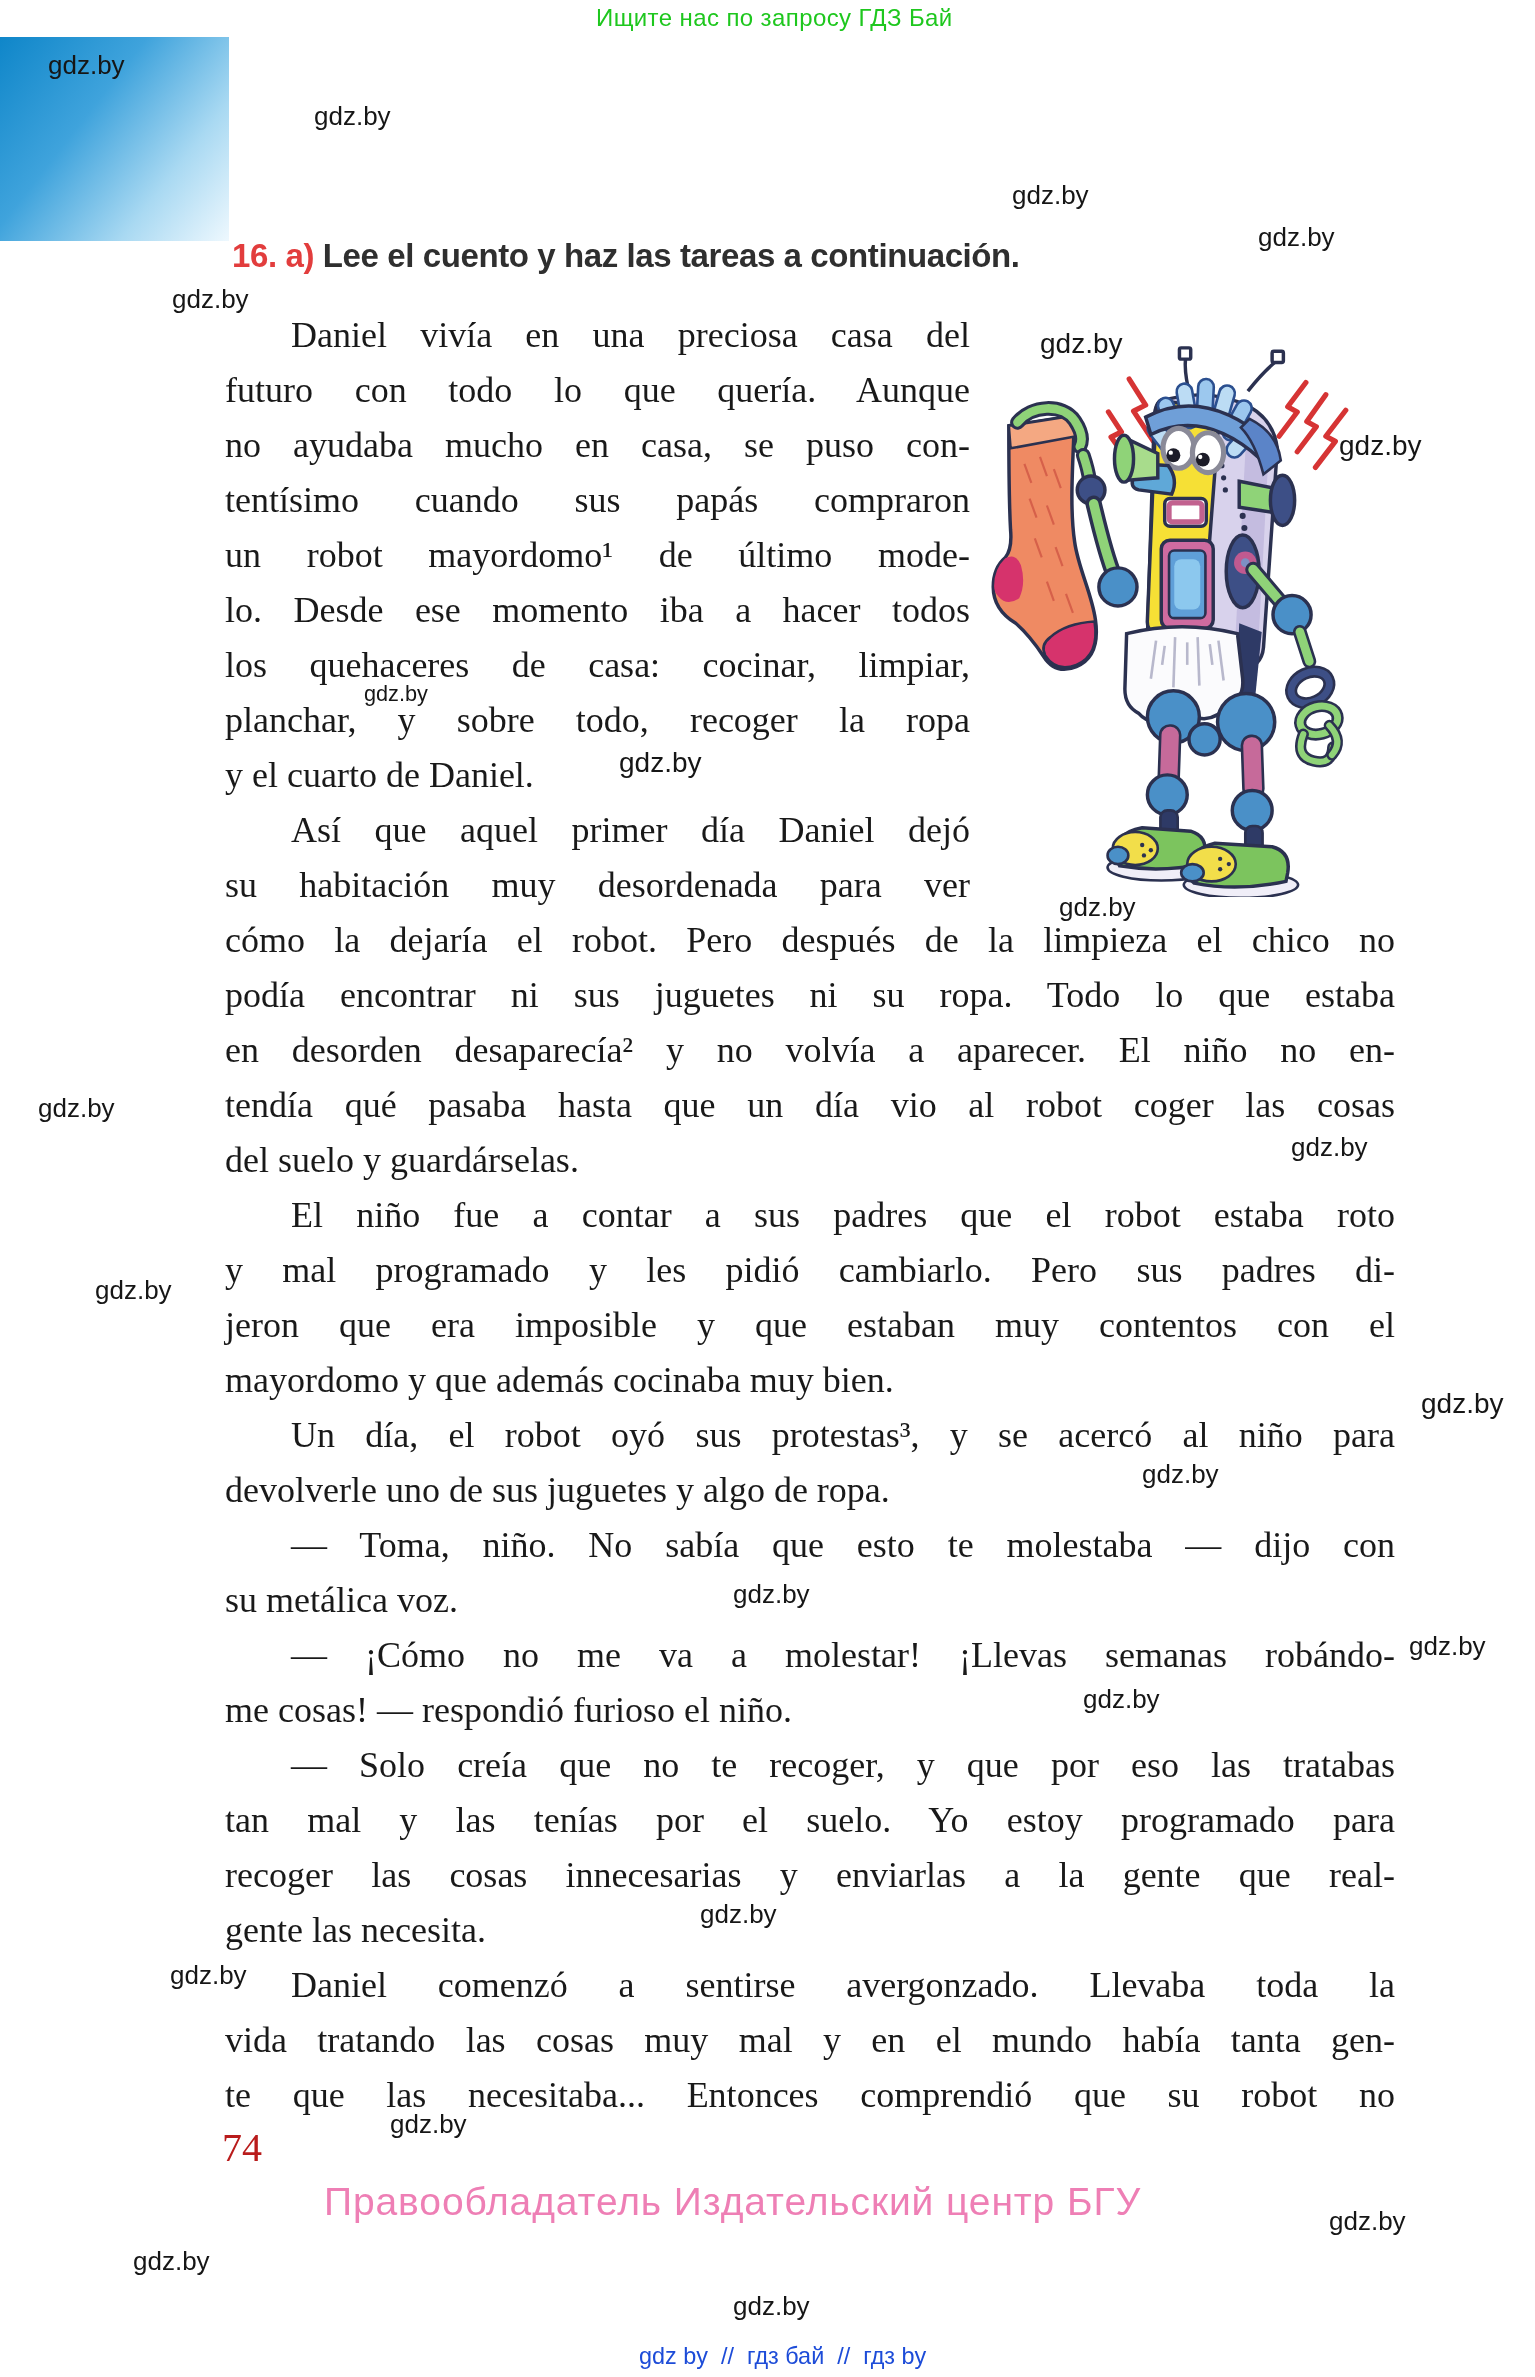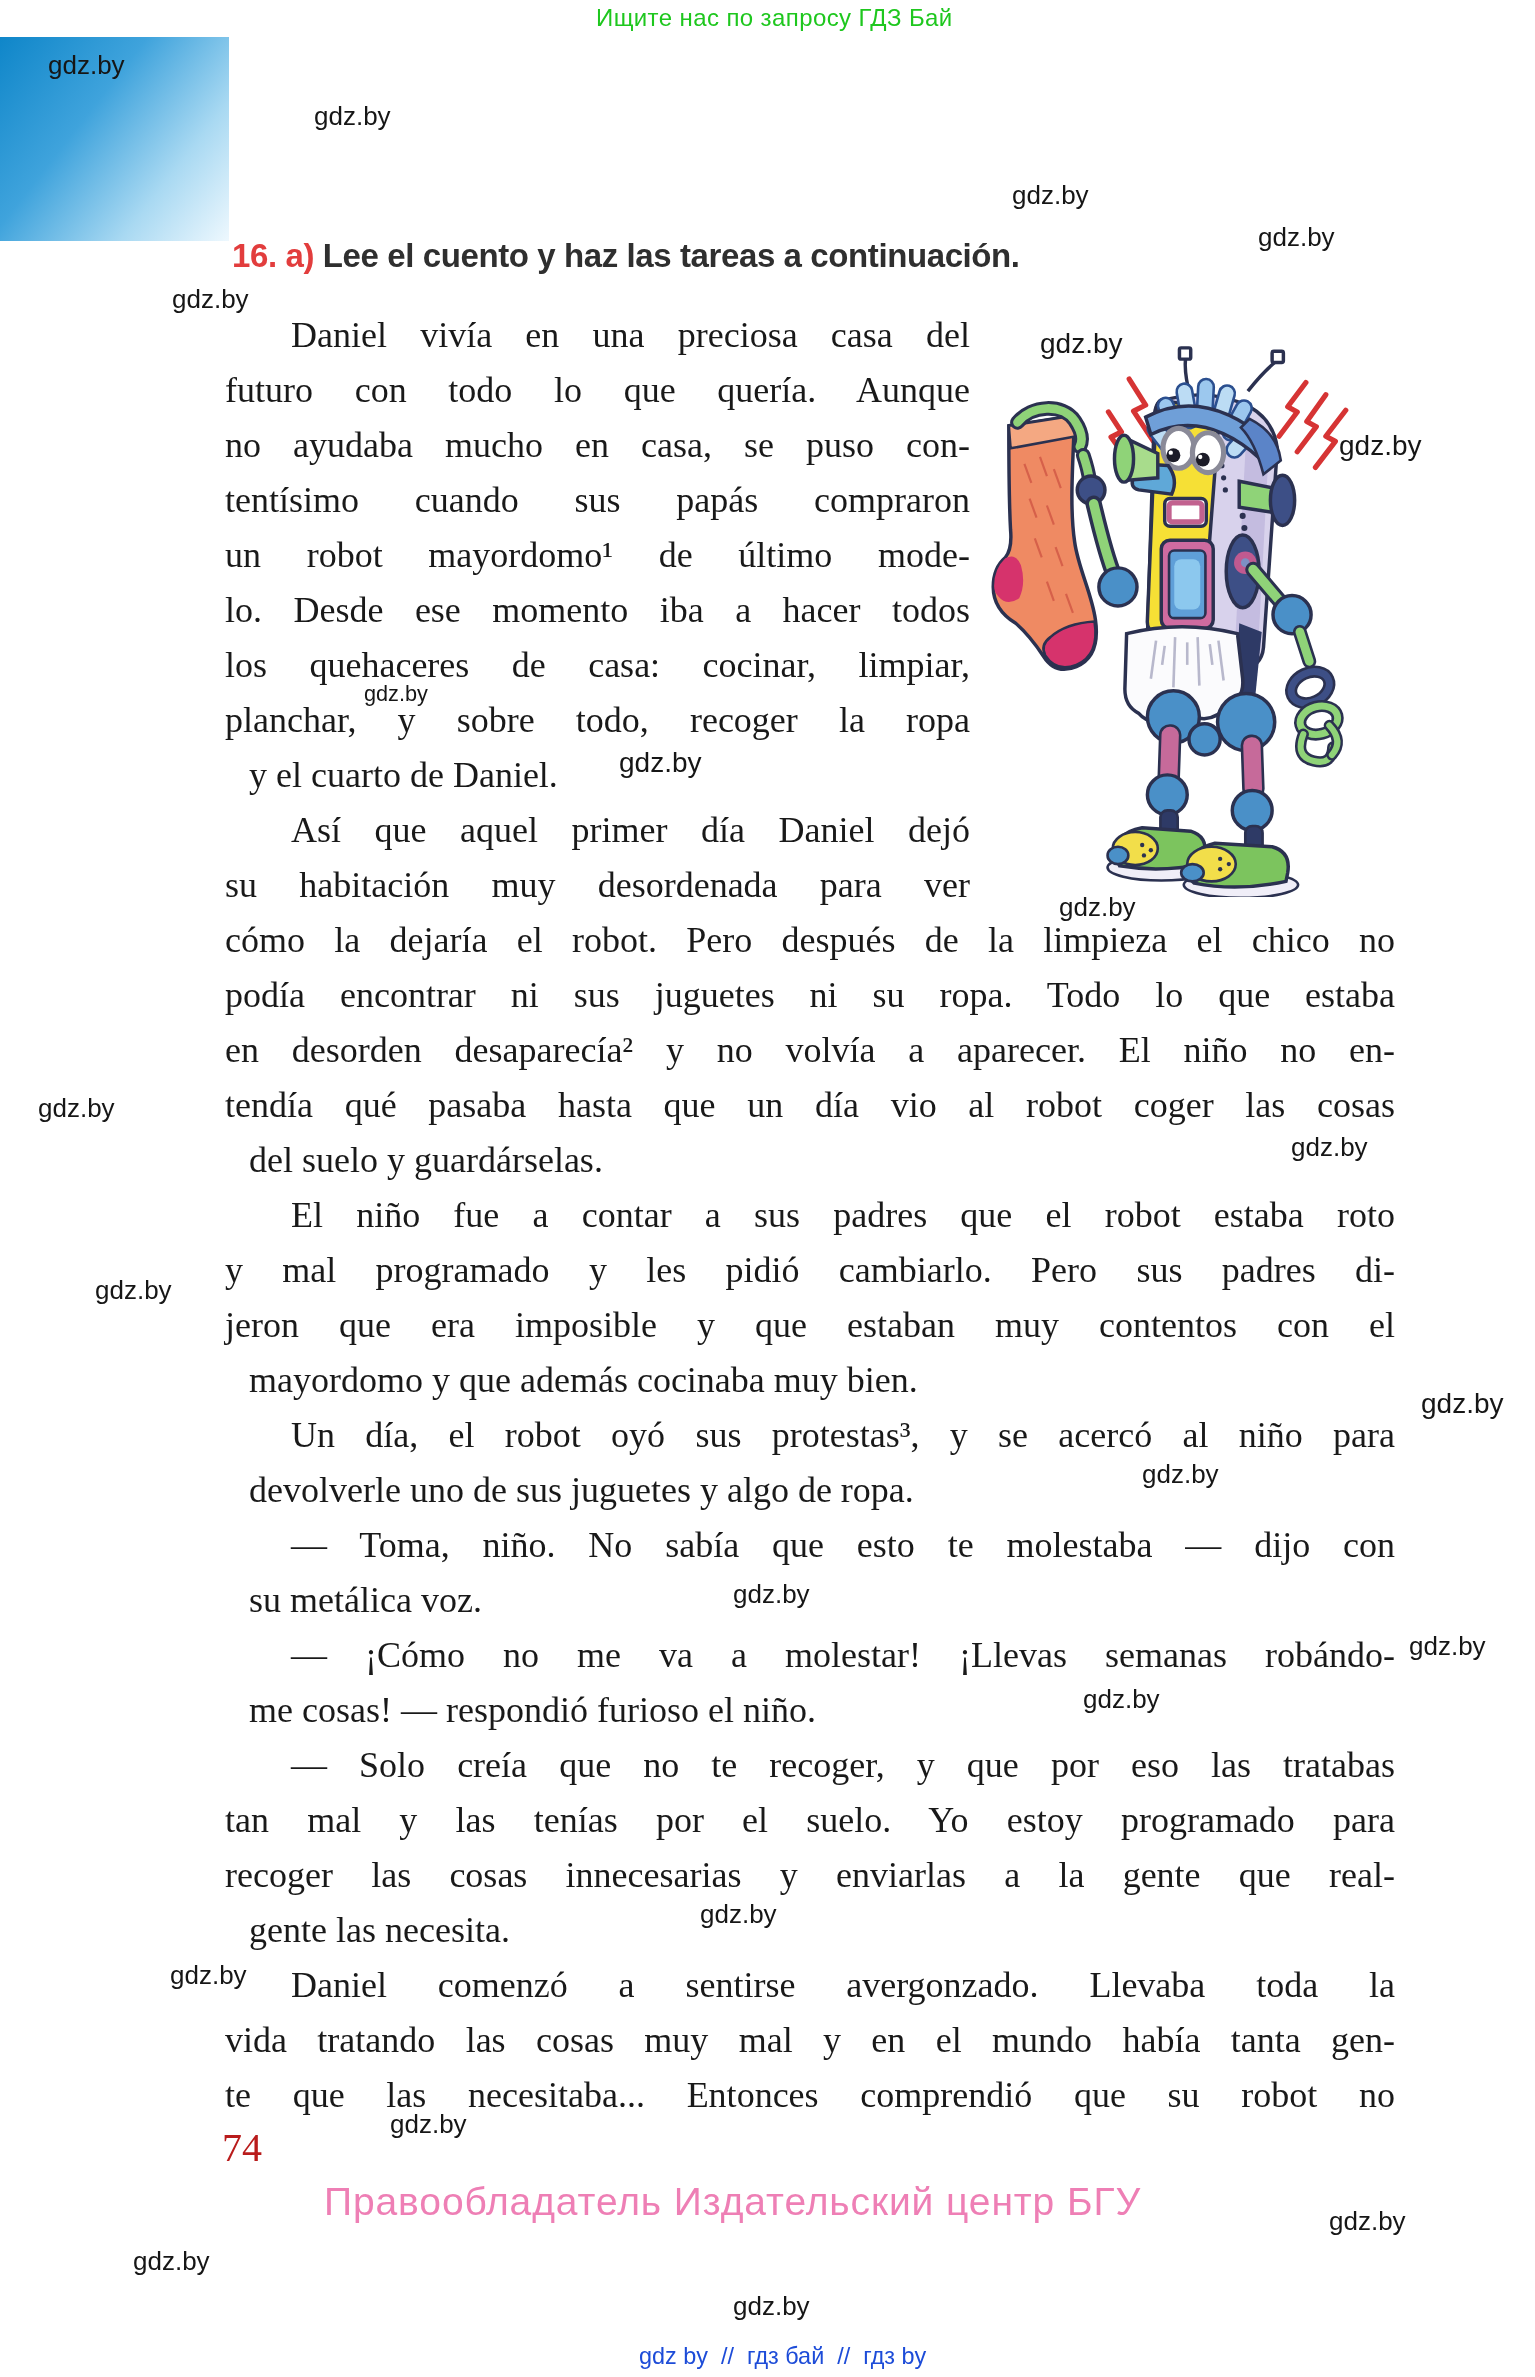--- a/index.html
+++ b/index.html
@@ -11,21 +11,21 @@
         background:linear-gradient(128deg,#0f86c9 0%,#3fa3dc 38%,#a9d9f2 72%,#eef8fe 100%);}
   .wm{position:absolute;color:#161616;white-space:nowrap;font-family:"Liberation Sans",sans-serif;}
   .title{position:absolute;left:232px;top:237px;font-size:33px;font-weight:bold;
         letter-spacing:-0.4px;white-space:nowrap;color:#2f2f2f;}
   .title .red{color:#e23d3d;}
   .story{position:absolute;left:225px;top:308px;width:1170px;color:#191919;
         font-family:"Liberation Serif",serif;font-size:36px;line-height:55px;}
   .story .line{height:55px;text-align:justify;text-align-last:justify;white-space:nowrap;}
   .story .line.narrow{width:745px;}
   .story .line.indent{text-indent:66px;}
-  .story .line.endline{text-align-last:left;margin-left:24px;}
+  .story .line.endline{text-align-last:left;}
   .robot{position:absolute;left:986px;top:334px;width:425px;height:563px;}
   .pagenum{position:absolute;left:222px;top:2124px;font-family:"Liberation Serif",serif;
         font-size:40px;color:#b91c1c;}
   .publisher{position:absolute;left:324px;top:2180px;font-size:39px;letter-spacing:0.9px;
         color:#ee7fb5;white-space:nowrap;}
   .blue-footer{position:absolute;left:639px;top:2343px;font-size:23.4px;color:#1d4cd8;
         white-space:pre;}
 </style>
 </head>
 <body>

